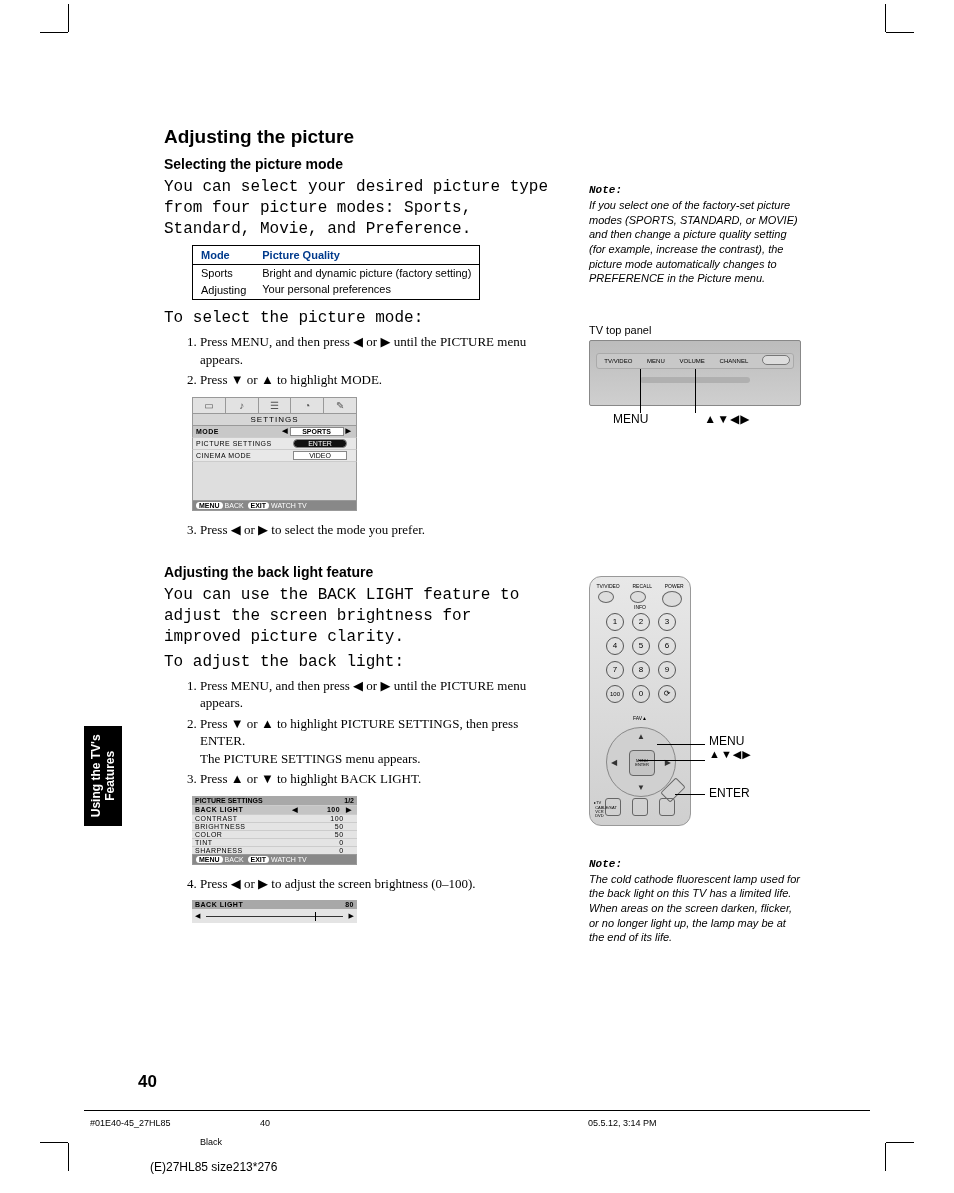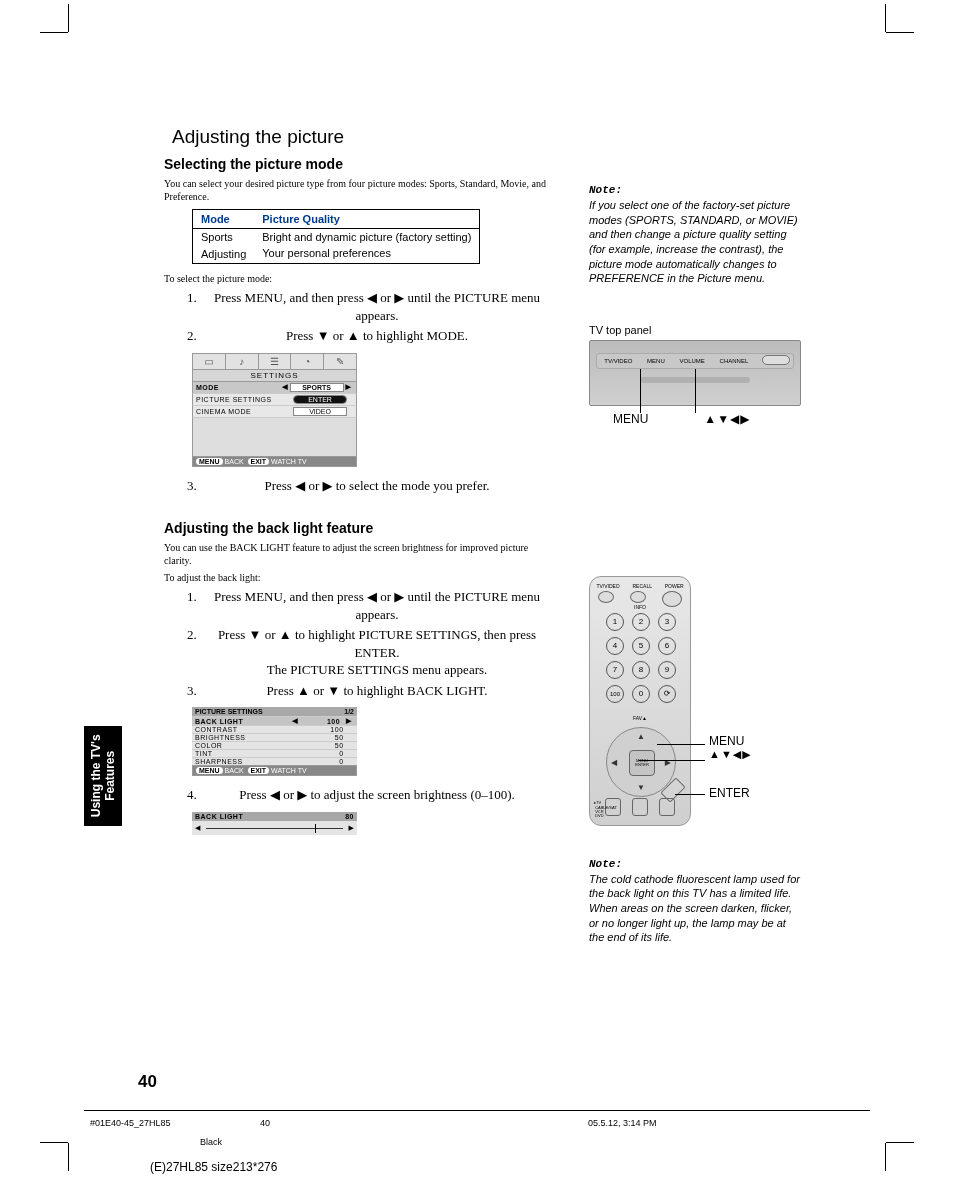--- a/index.html
+++ b/index.html
@@ -49,33 +49,34 @@
     width: 390px;
     float: left;
   }
   .right-col {
     width: 215px;
     float: right;
   }
   h1 {
     font-family: Arial, Helvetica, sans-serif;
     font-size: 19px;
-    font-weight: normal;
-    margin: 0 0 8px 8px;
+    font-weight: bold;
+    margin: 0 0 8px 0;
   }
   h2 {
     font-family: Arial, Helvetica, sans-serif;
     font-size: 14px;
     font-weight: bold;
     margin: 0 0 5px 0;
   }
   .body-text {
-    font-size: 10px;
+    font-size: 16px;
     line-height: 1.3;
     margin: 0 0 4px 0;
+    font-family: Liberation Mono, monospace;
   }
   .mode-table {
     margin-left: 28px;
     margin-top: 6px;
     margin-bottom: 8px;
     border: 1px solid #000;
     border-collapse: collapse;
     font-family: Arial, Helvetica, sans-serif;
     font-size: 11px;
   }
@@ -85,21 +86,20 @@
     color: #003a8c;
     padding: 3px 8px 3px 8px;
     border-bottom: 1px solid #000;
   }
   .mode-table td {
     padding: 2px 8px;
   }
   .steps {
     margin: 0;
     padding-left: 36px;
-    text-align: center;
   }
   .steps li {
     font-size: 13px;
     line-height: 1.35;
     margin-bottom: 3px;
   }
 
   .osd {
     margin-left: 28px;
     margin-top: 8px;

